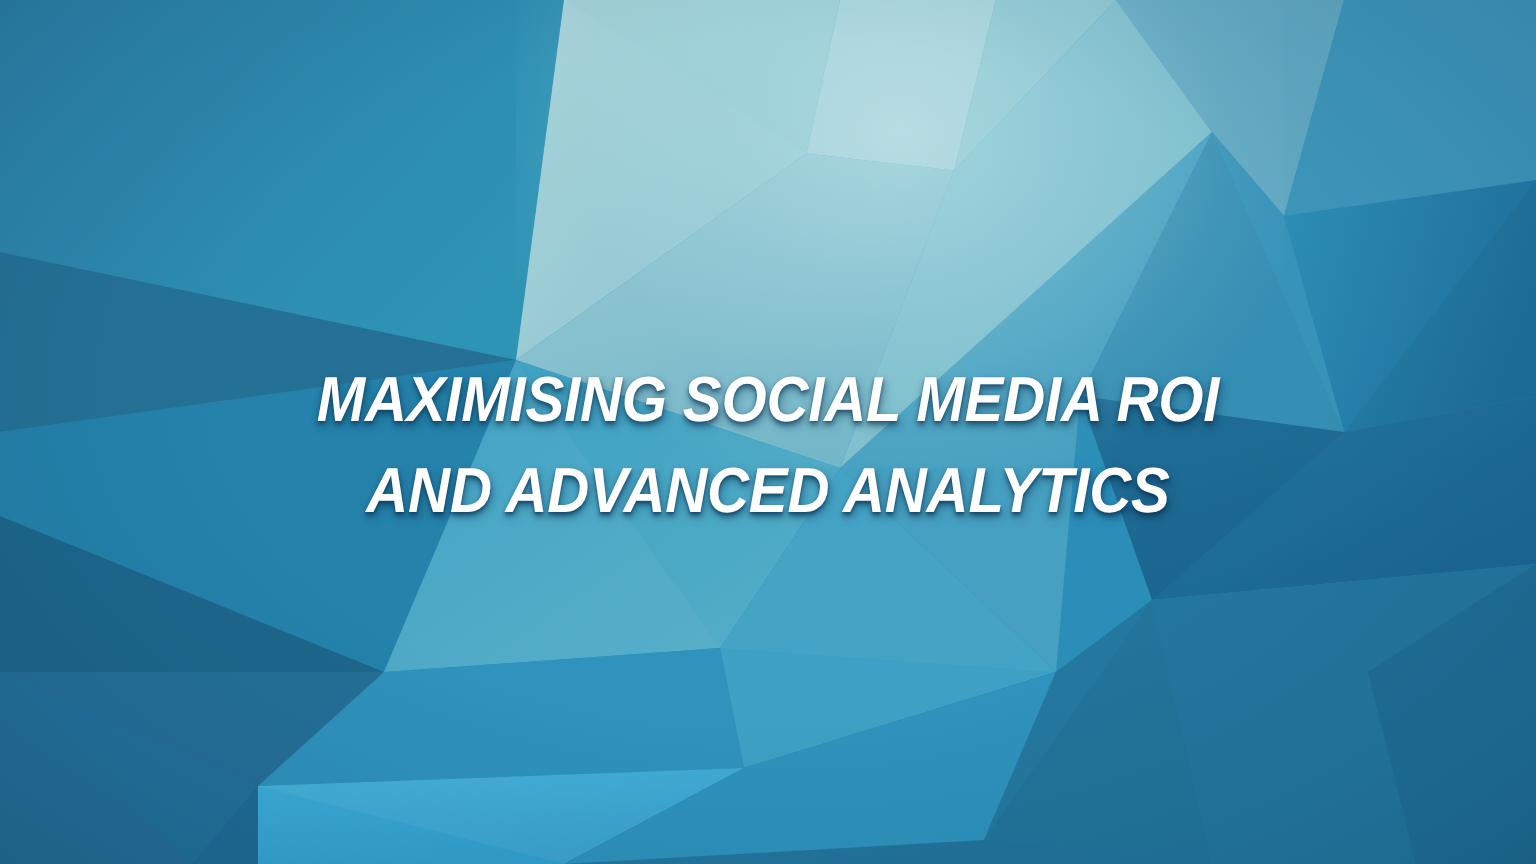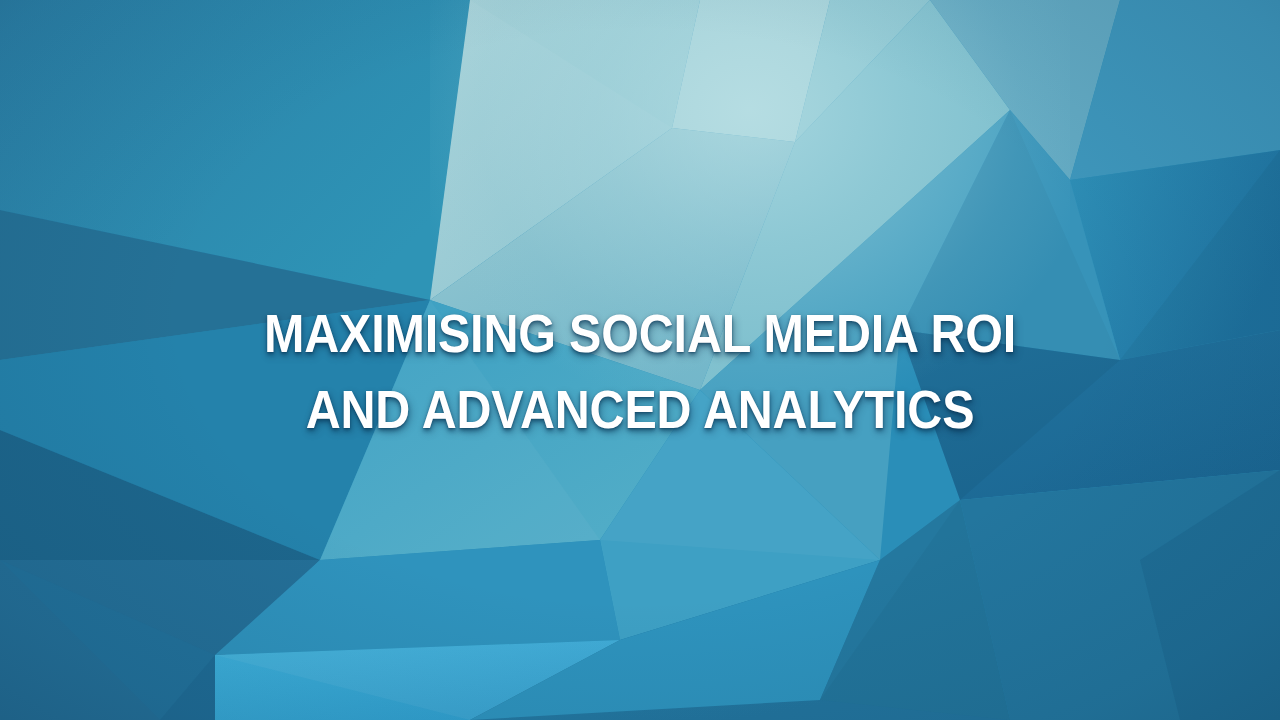--- a/index.html
+++ b/index.html
@@ -48,20 +48,21 @@
     pointer-events: none;
   }
   
   #title-block {
     position: absolute;
     left: 0;
     right: 0;
     top: 296px;
     text-align: center;
     pointer-events: none;
+    font-style: italic;
   }
   .title-line {
     display: block;
     color: #FFFFFF;
     font-family: "Liberation Sans", sans-serif;
     font-weight: bold;
     font-size: 53px;
     line-height: 76px;
     letter-spacing: -0.2px;
     transform: scaleX(0.915);

